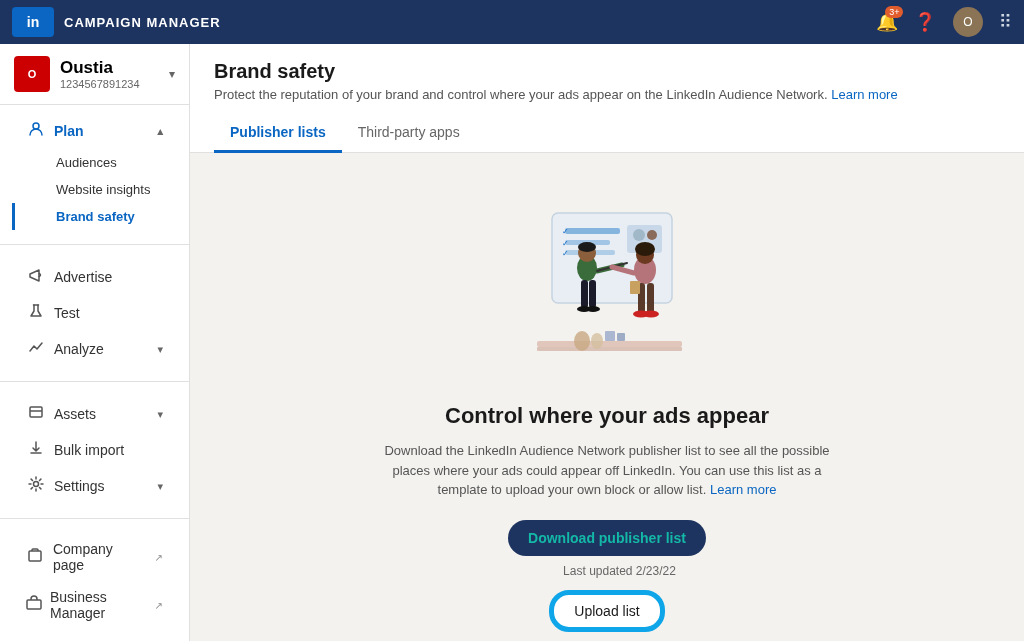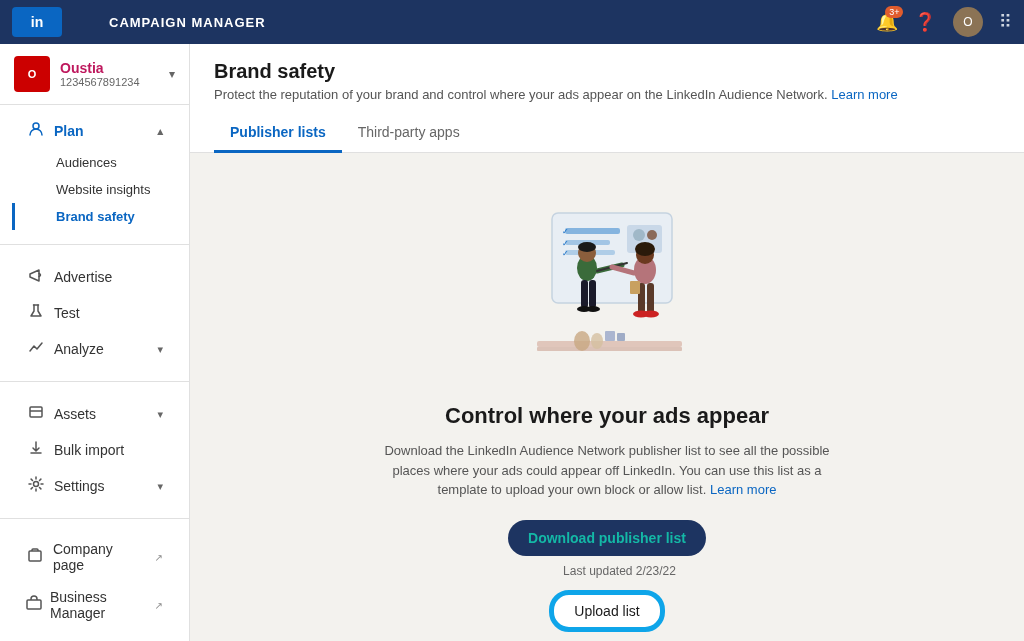--- a/index.html
+++ b/index.html
@@ -9,28 +9,28 @@
     .top-nav {
       background: #1d3461;
       height: 44px;
       display: flex;
       align-items: center;
       padding: 0 12px;
       justify-content: space-between;
     }
     .top-nav-left { display: flex; align-items: center; gap: 10px; }
     .linkedin-logo {
-      width: 50px; height: 30px;
+      width: 42px; height: 30px;
       background: #0a66c2;
       border-radius: 4px;
       display: flex; align-items: center; justify-content: center;
       color: white; font-weight: 900; font-size: 14px;
     }
     .top-nav-title {
-      color: white; font-size: 13px; font-weight: 600; letter-spacing: 1px; text-transform: uppercase; margin-left: 37px;
+      color: white; font-size: 13px; font-weight: 600; letter-spacing: 1px; text-transform: uppercase;
     }
     .top-nav-right { display: flex; align-items: center; gap: 16px; }
     .nav-icon { color: #cdd5e0; font-size: 18px; cursor: pointer; position: relative; }
     .badge {
       position: absolute; top: -5px; right: -5px;
       background: #e05c2d; color: white; font-size: 9px;
       border-radius: 9px; padding: 1px 4px; min-width: 16px; text-align: center;
     }
     .avatar-circle {
       width: 30px; height: 30px; border-radius: 50%; background: #8b7355;
@@ -63,21 +63,21 @@
       cursor: pointer;
     }
     .account-logo {
       width: 36px; height: 36px;
       background: #cc0000;
       border-radius: 4px;
       display: flex; align-items: center; justify-content: center;
       color: white; font-size: 10px; font-weight: bold; margin-right: 10px; flex-shrink: 0;
     }
     .account-info { flex: 1; }
-    .account-name { font-weight: 600; font-size: 14px; color: #be185d; }
+    .account-name { font-weight: 600; font-size: 17px; color: #000000; }
     .account-id { font-size: 11px; color: #666; }
     .chevron { color: #666; font-size: 12px; }
 
     .nav-section { padding: 8px 12px; }
     .nav-item {
       display: flex;
       align-items: center;
       padding: 8px 14px;
       cursor: pointer;
       color: #333;

